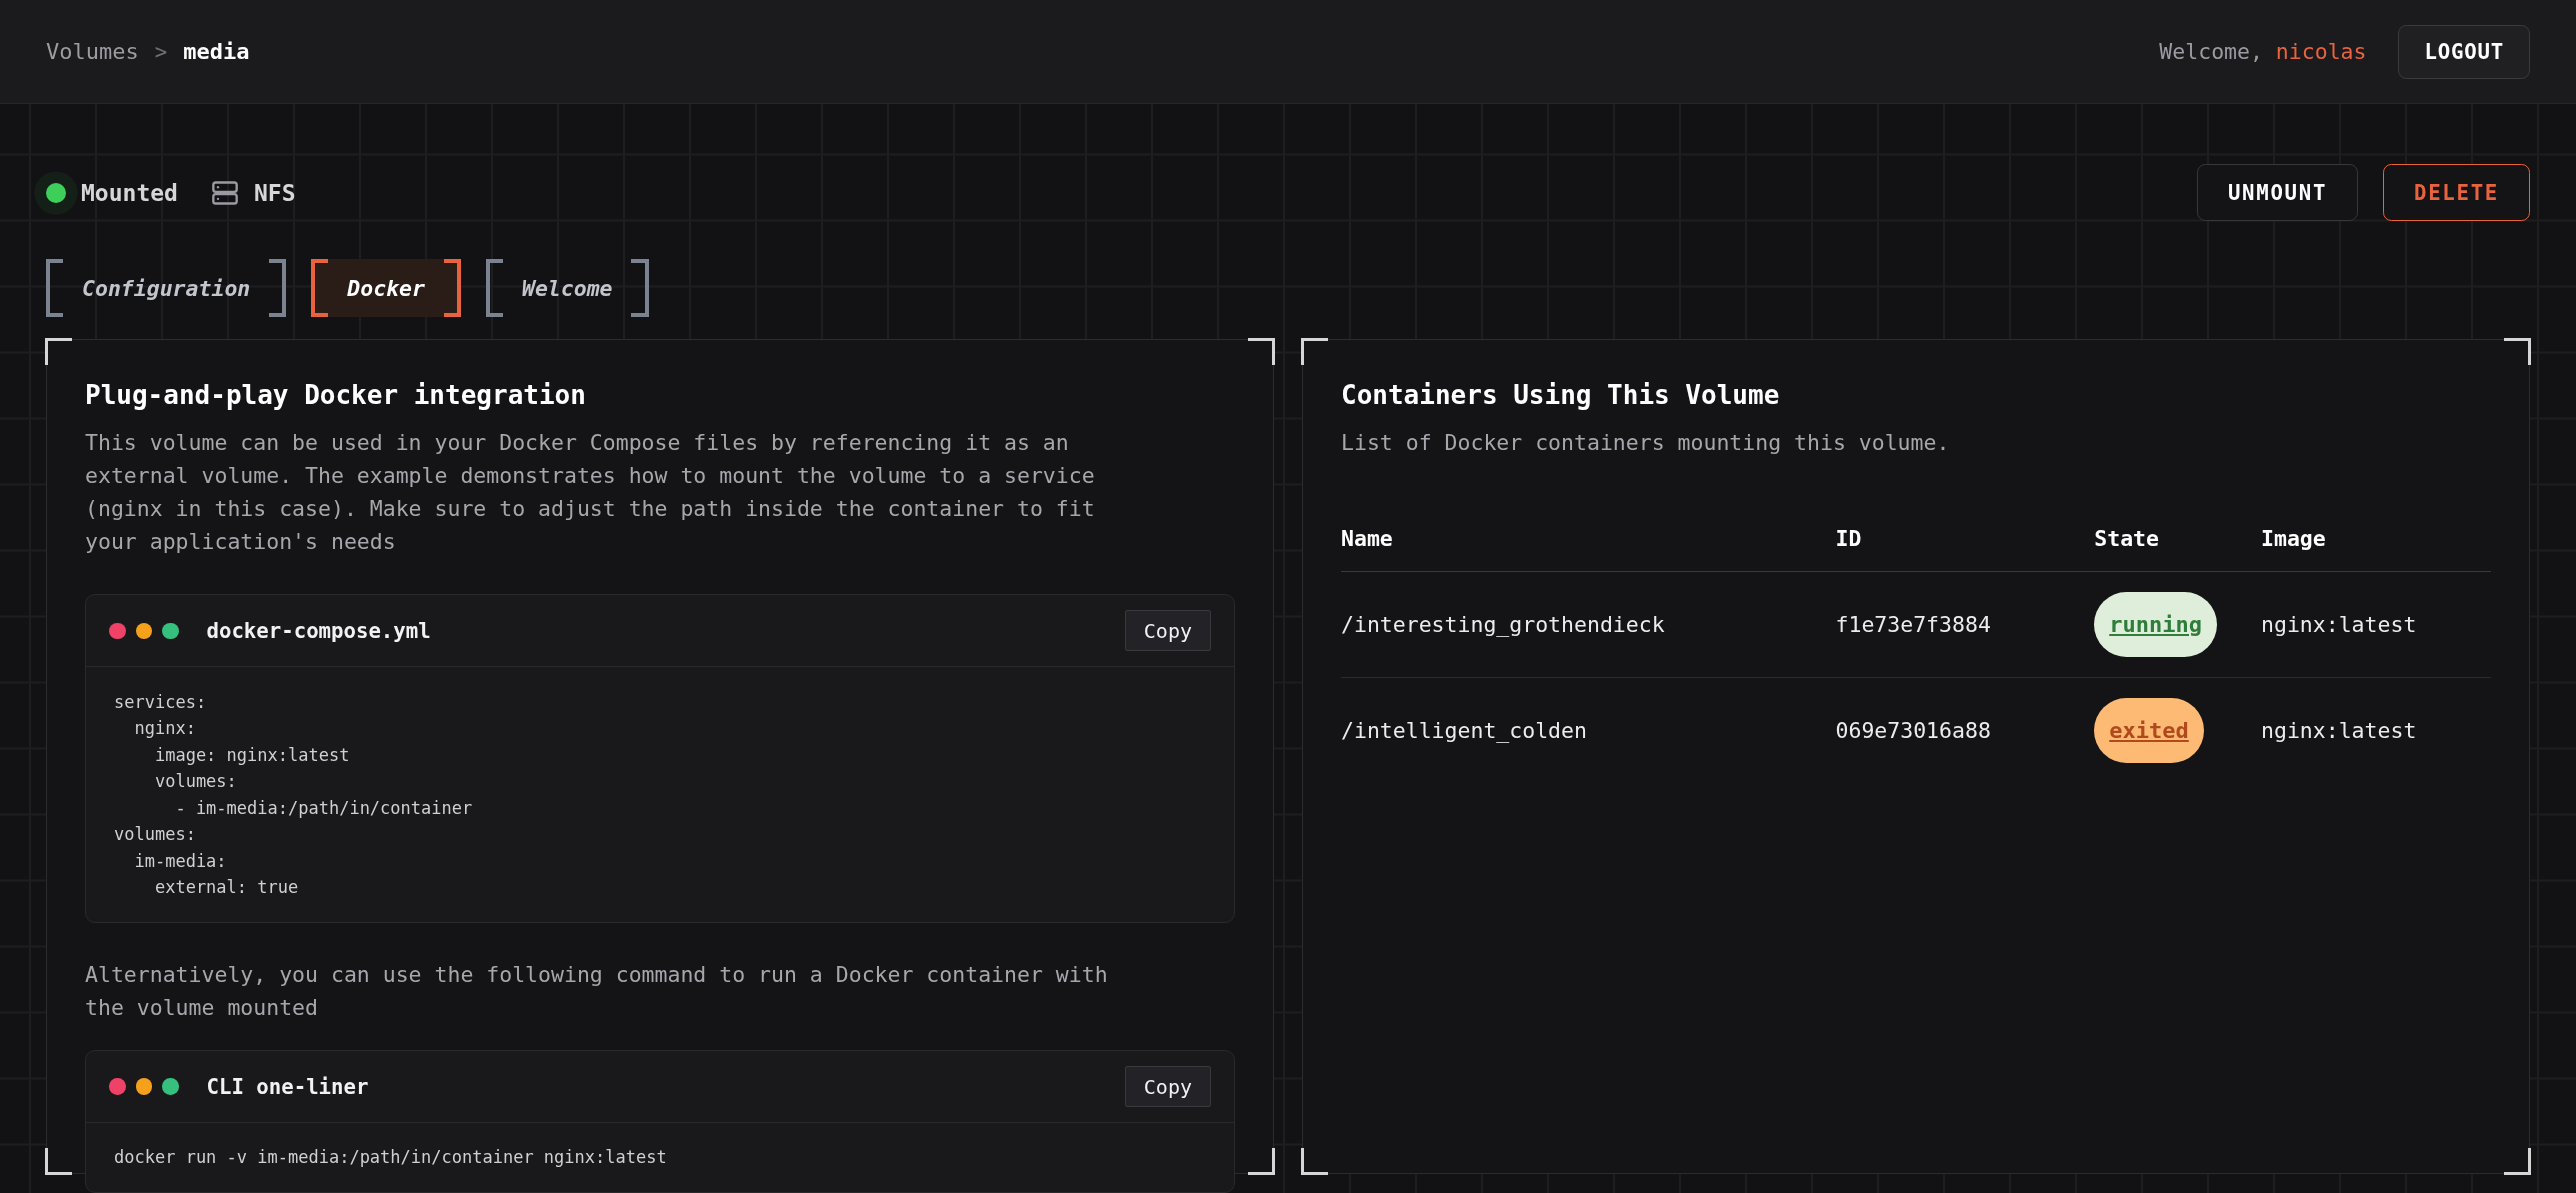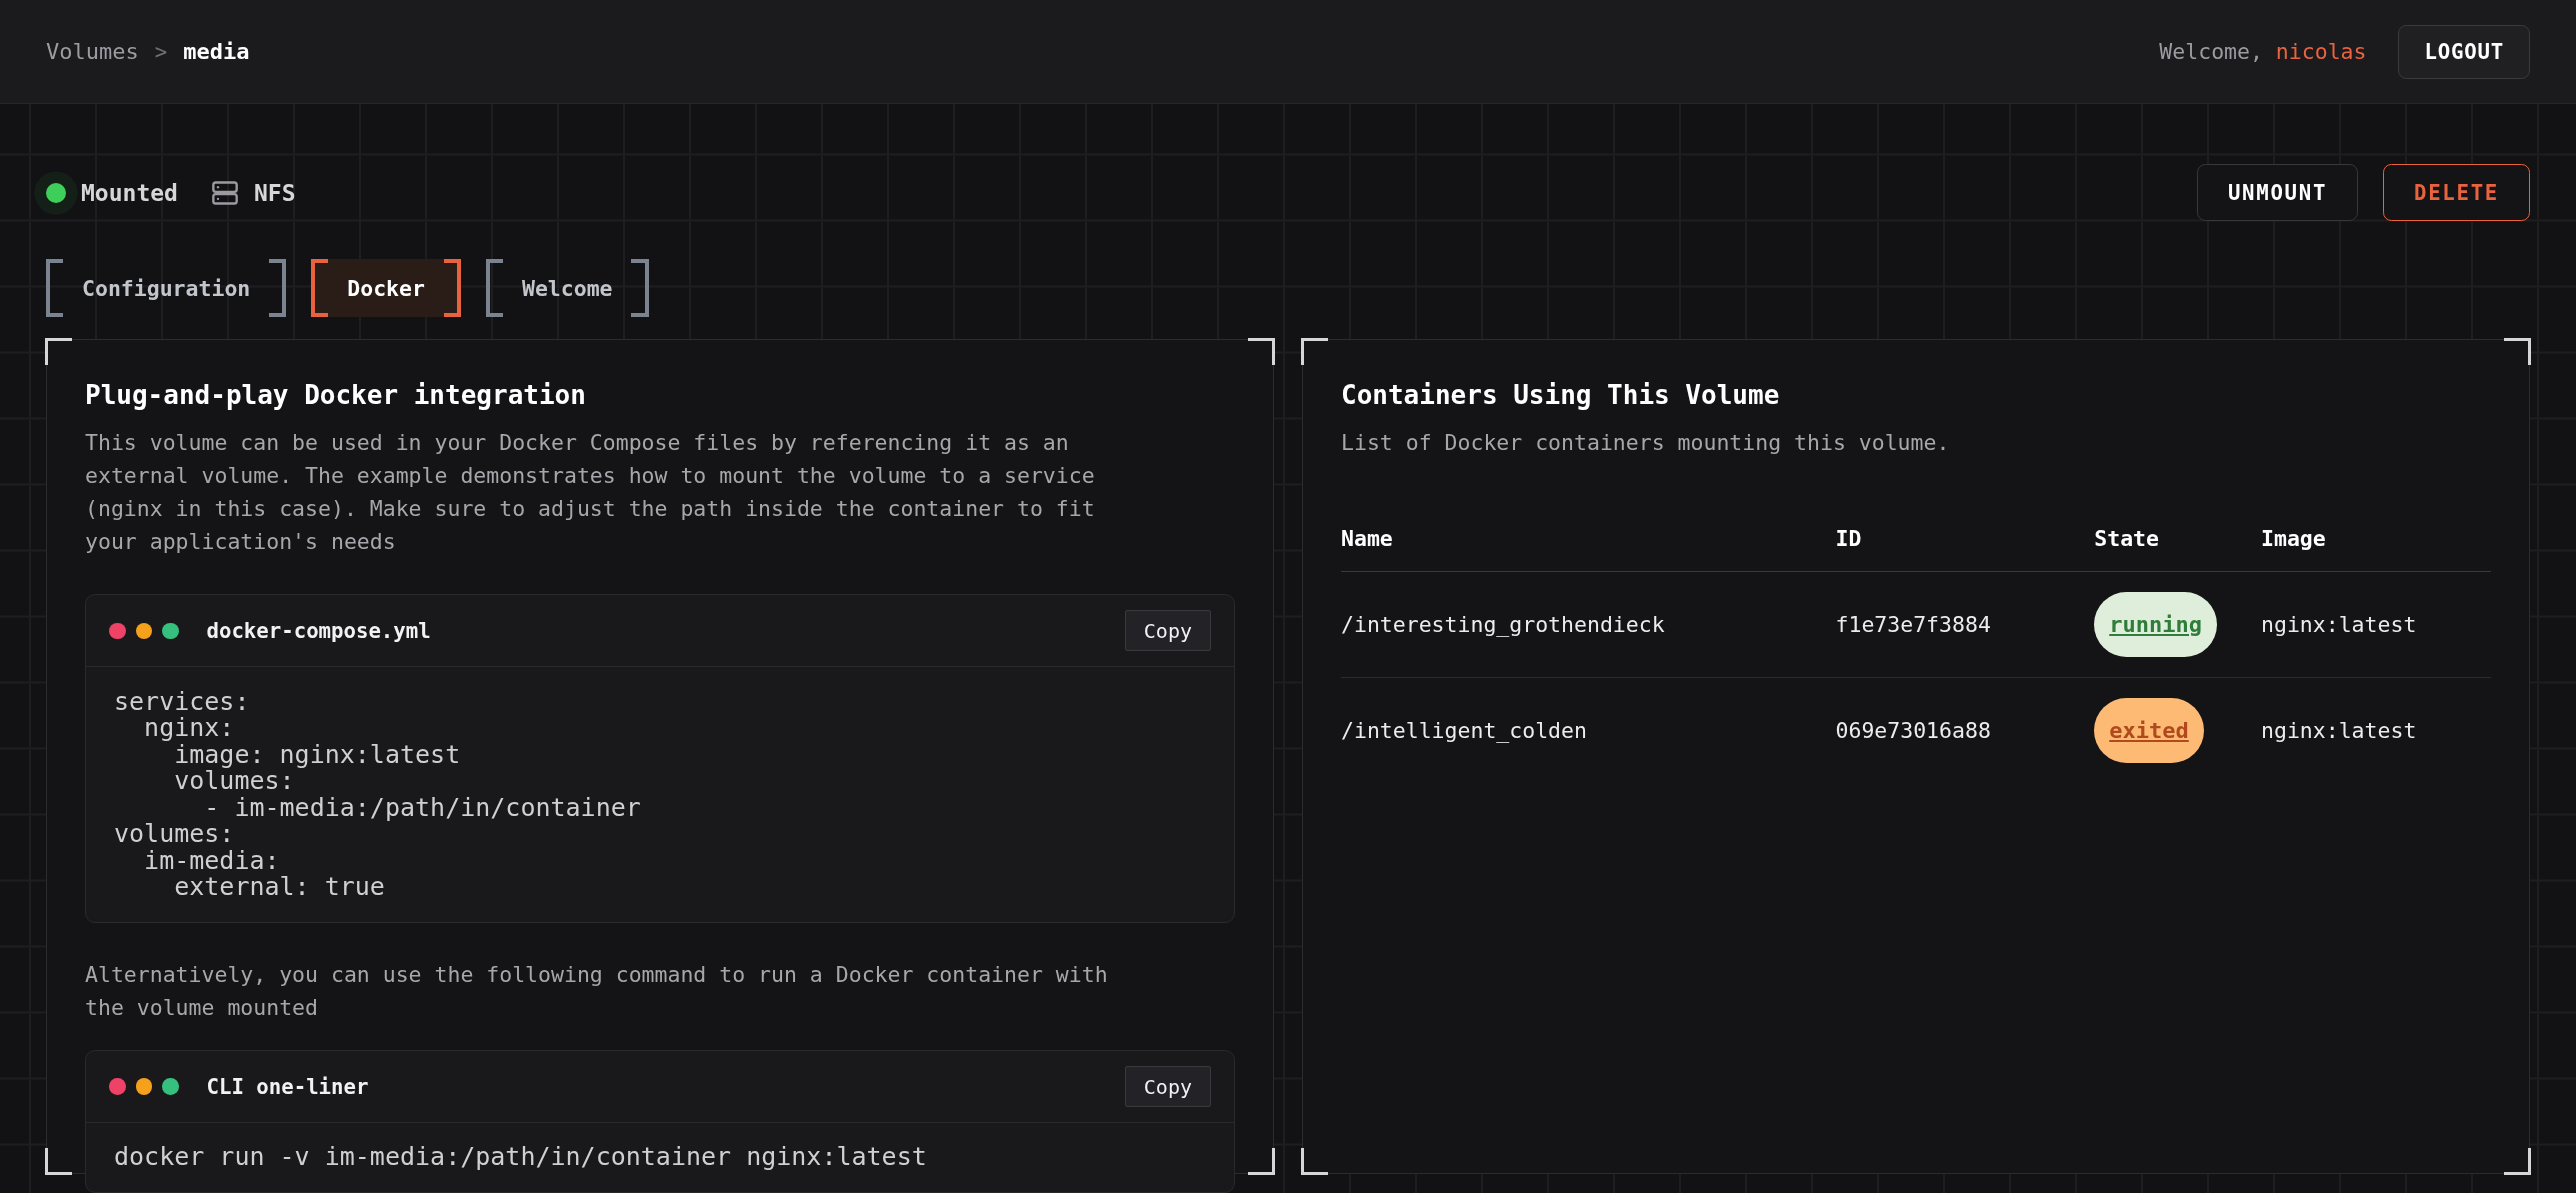--- a/index.html
+++ b/index.html
@@ -56,21 +56,21 @@
   .server-icon { display: inline-flex; }
   .status-right { display: flex; align-items: center; gap: 25px; }
   .action-btn {
     background: #141416; border: 1.7px solid #38383c; border-radius: 8.3px;
     color: #ffffff; font-family: inherit; font-size: 20.7px; font-weight: bold;
     letter-spacing: 1.7px; padding: 15.7px 30px; cursor: pointer;
   }
   .action-btn.danger { border-color: #e8633e; color: #e8633e; }
 
   
-  .tabs { margin-top: 38px; display: flex; align-items: center; gap: 25px; }
+  .tabs { margin-top: 38px; display: flex; align-items: center; gap: 25px; font-style: italic; }
   .tab {
     position: relative; font-size: 21.5px; font-weight: bold; color: #c2c5cb;
     padding: 16.5px 36px; cursor: pointer; white-space: nowrap;
   }
   .tab::before, .tab::after {
     content: ""; position: absolute; top: 0; bottom: 0; width: 13.2px;
   }
   .tab::before { left: 0; border-left: 4.1px solid #7b8391; border-top: 4.1px solid #7b8391; border-bottom: 4.1px solid #7b8391; }
   .tab::after  { right: 0; border-right: 4.1px solid #7b8391; border-top: 4.1px solid #7b8391; border-bottom: 4.1px solid #7b8391; }
   .tab.active { background: #2a1c17; color: #ffffff; }
@@ -109,21 +109,21 @@
   .dot.red { background: #ee4266; }
   .dot.amber { background: #f5a11c; }
   .dot.green { background: #35c07d; }
   .code-filename { font-size: 20.7px; font-weight: bold; color: #f2f2f4; flex: 1; }
   .copy-btn {
     background: #232327; border: 1.7px solid #3a3a3e; border-radius: 2px;
     color: #f2f2f4; font-family: inherit; font-size: 20px;
     padding: 7.4px 18px; cursor: pointer;
   }
   .code-body {
-    font-family: inherit; font-size: 25px; line-height: 26.5px;
+    font-family: inherit; font-size: 17px; line-height: 26.5px;
     color: #cfcfd4; padding: 21.5px 28px; white-space: pre;
   }
 
   .cli-intro { margin-top: 35px; margin-bottom: -10px; }
 
   
   .subtitle-gap { margin-bottom: 55px; }
   .ctable { width: 100%; }
   .ctable-row {
     display: grid;

